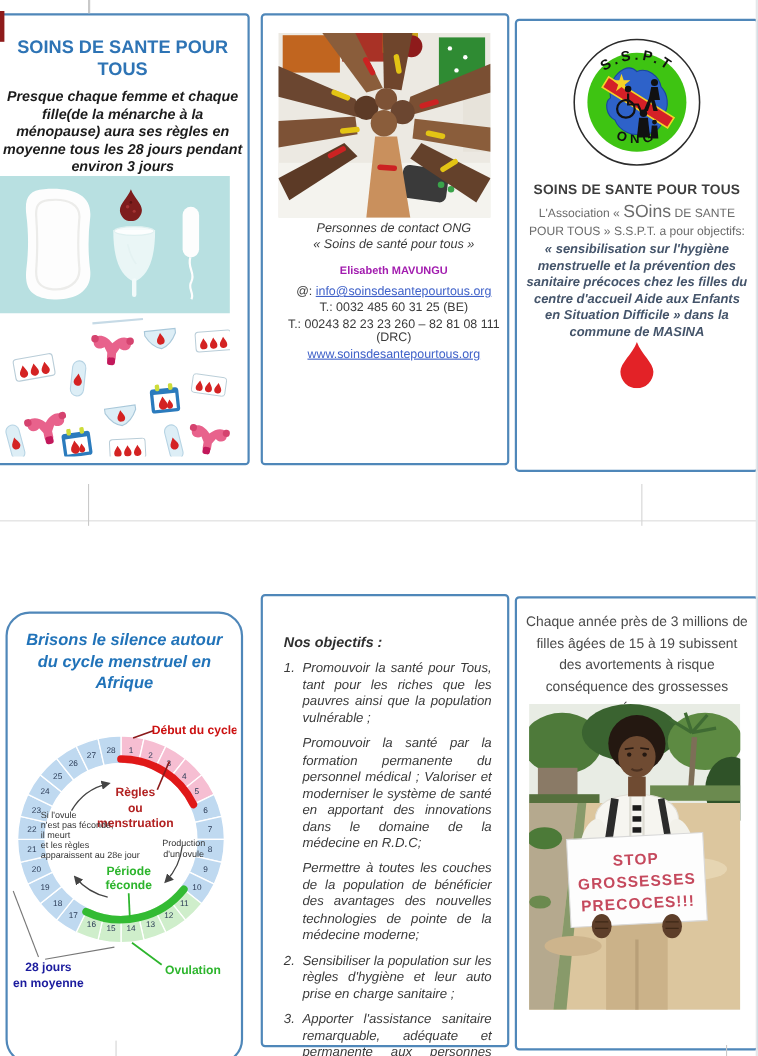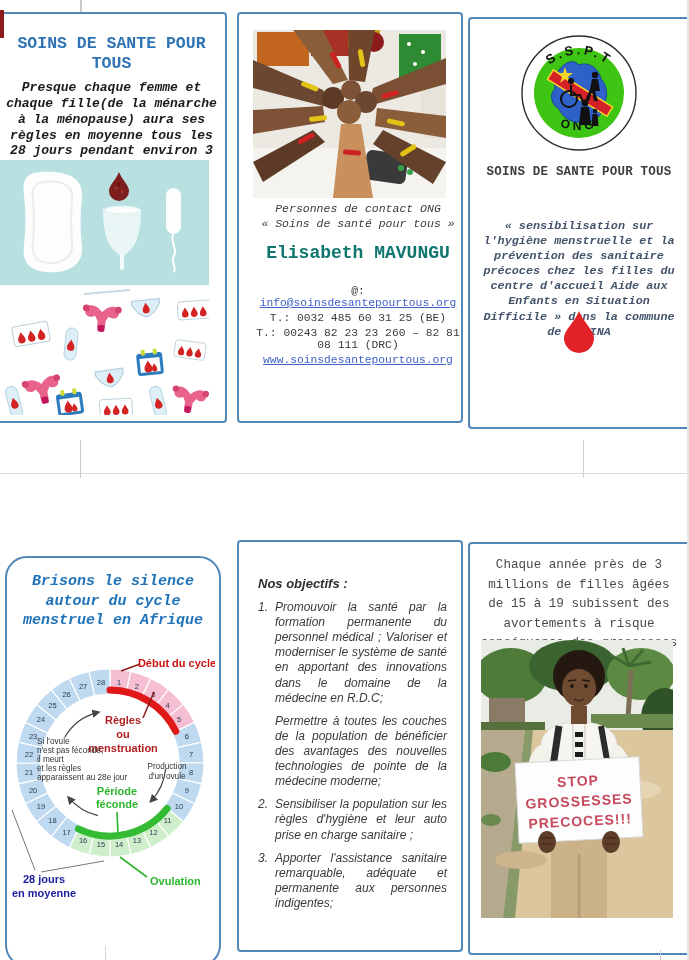--- a/index.html
+++ b/index.html
@@ -1,31 +1,31 @@
 <!DOCTYPE html>
 <html><head>
 <meta charset="utf-8">
 <style>
   html,body{margin:0;padding:0;}
   body{background:#f4f4f4;}
   #page{position:relative;width:689px;height:960px;background:#ffffff;overflow:hidden;
         font-family:"Liberation Sans","DejaVu Sans",sans-serif;}
   .panel{position:absolute;background:#ffffff;border:2px solid #4f87b9;border-radius:4px;}
   .abs{position:absolute;}
-  .center{text-align:center;font-family:Liberation Mono, monospace;}
+  .center{text-align:center;}
 
   
   #p-fl{left:-8px;top:12px;width:231px;height:407px;}
   .fl-title{left:8px;right:4px;top:20px;color:#2e74b5;font-weight:bold;font-size:16.5px;line-height:1.2;}
   .fl-intro{left:6px;right:2px;top:66px;color:#1b1b1b;font-style:italic;font-weight:600;font-size:13px;line-height:1.22;}
 
   
   #p-fm{left:237px;top:12px;width:222px;height:407px;}
   .fm-caption{font-style:italic;color:#3a3a3a;font-size:11.5px;margin:2px 0;}
-  .fm-name{font-weight:bold;color:#0f766e;font-size:18px;margin:13px 0 22px;}
+  .fm-name{font-weight:bold;color:#a21caf;font-size:10px;margin:13px 0 7px;}
   .fm-line{color:#3a3a3a;font-size:11.3px;margin:3px 0;}
   .link{color:#4062c9;text-decoration:underline;cursor:pointer;}
 
   
   #p-fr{left:468px;top:17px;width:218px;height:408px;}
   .fr-org{left:0;right:0;top:146px;color:#3d3d3d;font-weight:bold;font-size:12.5px;letter-spacing:.2px;}
   .fr-assoc{left:6px;right:6px;top:163px;color:#6b6b6b;font-size:11px;line-height:1.35;}
   .fr-assoc .big{font-size:16px;}
   .fr-mission{left:8px;right:8px;top:200px;color:#44546a;font-style:italic;font-weight:600;font-size:11.8px;line-height:1.28;}
   .fr-slogan{left:0;right:0;top:358px;color:#1a1a1a;font-weight:bold;font-size:12.5px;}
@@ -228,20 +228,23 @@
         <circle cx="76" cy="44" r="3.2"></circle>
         <path d="M73 48 L79 48 L81 60 L76 60 L79 70 L75 70 L73 61 L70 70 L66 70 L71 58 Z"></path>
         <circle cx="66" cy="72" r="3.4"></circle>
         <path d="M62 76 L70 76 L72 94 L60 94 Z"></path>
         <circle cx="76" cy="80" r="2.2"></circle>
         <path d="M73.5 83 L78.5 83 L79.5 95 L72.5 95 Z"></path>
       </g>
     </svg>
 
     <div class="abs center fr-org">SOINS DE SANTE POUR TOUS</div>
+    <div class="abs center fr-assoc">
+      <span>L'Association « </span><span class="big">SOins</span><span> DE SANTE POUR TOUS » S.S.P.T. a pour objectifs:</span>
+    </div>
     <div class="abs center fr-mission">« sensibilisation sur l'hygiène menstruelle et la prévention des sanitaire précoces chez les filles du centre d'accueil Aide aux Enfants en Situation Difficile » dans la commune de MASINA</div>
 
     <svg class="abs" style="left:92px;top:290px;" width="34" height="44" viewBox="0 0 34 44">
       <path d="M17 2 C21 13 32 21 32 29 A15 15 0 1 1 2 29 C2 21 13 13 17 2 Z" fill="#e32227"></path>
     </svg>
   </div>
 
   <div class="panel" id="p-bl">
     <div class="abs center bl-title">Brisons le silence autour du cycle menstruel en Afrique</div>
 
@@ -346,20 +349,21 @@
     </svg>
   </div>
 
   <div class="panel" id="p-bm">
     <div class="abs" style="left:19px;right:14px;top:34px;">
       <p class="bm-head">Nos objectifs :</p>
       <div id="objectives">
           <div class="obj-item">
             <span class="obj-num">1.</span>
             <div class="obj-paras">
+              <p>Promouvoir la santé pour Tous, tant pour les riches que les pauvres ainsi que la population vulnérable ;</p>
               <p>Promouvoir la santé par la formation permanente du personnel médical ; Valoriser et moderniser le système de santé en apportant des innovations dans le domaine de la médecine en R.D.C;</p>
               <p>Permettre à toutes les couches de la population de bénéficier des avantages des nouvelles technologies de pointe de la médecine moderne;</p>
             </div>
           </div>
           <div class="obj-item">
             <span class="obj-num">2.</span>
             <div class="obj-paras">
               <p>Sensibiliser la population sur les règles d'hygiène et leur auto prise en charge sanitaire ;</p>
             </div>
           </div>

